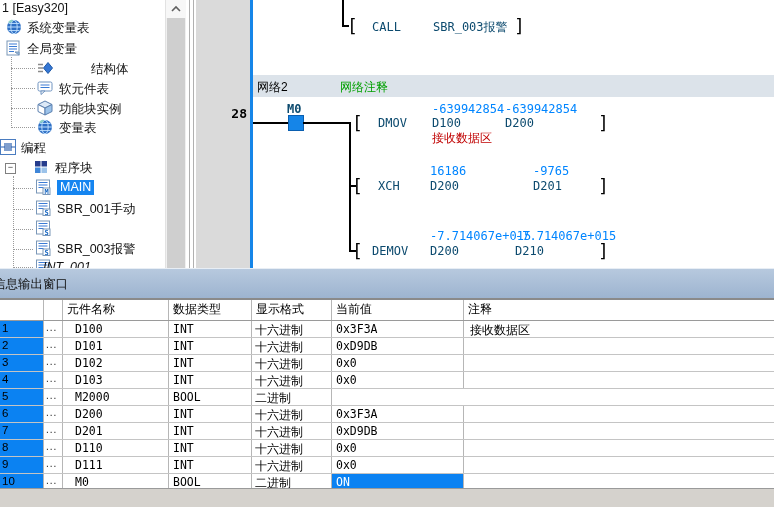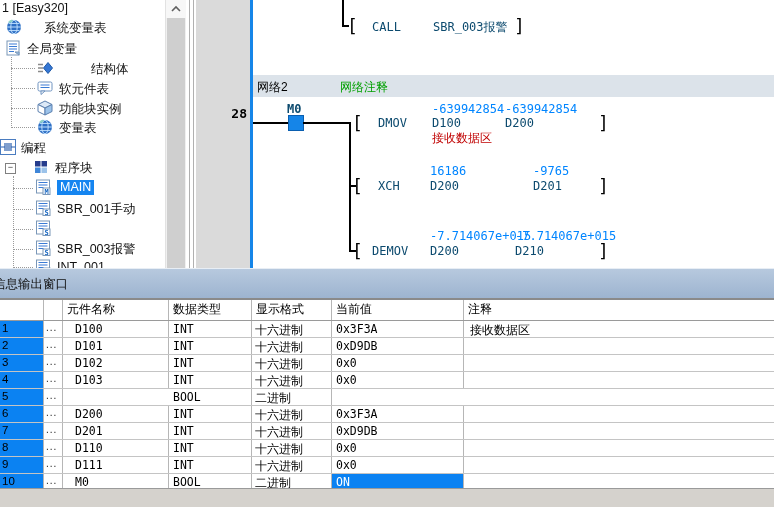--- a/index.html
+++ b/index.html
@@ -88,21 +88,21 @@
 
     <div class="tree-row" style="top:19px;left:0;">
       <span class="ticon" style="left:6px;">
         <svg viewBox="0 0 16 16">
             <circle cx="8" cy="8" r="7" fill="#2e6fc4"></circle>
             <ellipse cx="8" cy="8" rx="3.2" ry="6.8" fill="none" stroke="#bfe0ff" stroke-width="1"></ellipse>
             <path d="M1 8h14M2.6 4.4h10.8M2.6 11.6h10.8" stroke="#bfe0ff" stroke-width="1" fill="none"></path>
             <path d="M3 3.5a7 7 0 013.5-2" stroke="#8fd4c9" stroke-width="2" fill="none"></path>
           </svg>
       </span>
-      <span class="tlabel" style="left:44px;">系统变量表</span>
+      <span class="tlabel" style="left:27px;">系统变量表</span>
     </div>
 
     <div class="tree-row" style="top:40px;left:0;">
       <span class="ticon" style="left:5px;">
         <svg viewBox="0 0 16 16">
             <rect x="2" y="1" width="12" height="14" fill="#fff" stroke="#7a97b8"></rect>
             <path d="M4 4h8M4 6.5h8M4 9h8M4 11.5h5" stroke="#3a7bd5" stroke-width="1.2"></path>
             <path d="M10 12l4 3v-3z" fill="#9cc3ea" stroke="#7a97b8"></path>
           </svg>
       </span>
@@ -226,21 +226,21 @@
 
     <div class="tree-row" style="top:259px;left:0;">
       <span class="ticon" style="left:35px;">
         <svg viewBox="0 0 16 16">
             <rect x="1.5" y="1" width="13" height="13" fill="#fff" stroke="#7a97b8"></rect>
             <path d="M3.5 3.5h9M3.5 6h9M3.5 8.5h5" stroke="#3a7bd5" stroke-width="1.2"></path>
             <rect x="8" y="9" width="7" height="6.5" fill="#fff" stroke="#7a97b8"></rect>
             <text x="9.5" y="14.5" class="doc-letter">I</text>
           </svg>
       </span>
-      <span class="tlabel" style="left:57px;">INT_001</span>
+      <span class="tlabel" style="left:43px;font-style:italic;">INT_001</span>
     </div>
   </div>
 
   <div class="v-scrollbar">
     <div class="sb-arrow">
       <svg viewBox="0 0 20 18" width="20" height="18">
           <path d="M6 11l4-4 4 4" fill="none" stroke="#606060" stroke-width="1.6"></path>
         </svg>
     </div>
     <div class="sb-thumb"></div>
@@ -352,20 +352,21 @@
             <div class="c c-name">D103</div>
             <div class="c c-type">INT</div>
             <div class="c c-format">十六进制</div>
             <div class="c c-value">0x0</div>
             <div class="c c-comment"></div>
           </div>
 
           <div class="grid-row">
             <div class="c c-num">5</div>
             <div class="c c-dots">...</div>
+            <div class="c c-name">M2000</div>
             <div class="c c-type">BOOL</div>
             <div class="c c-format">二进制</div>
             <div class="c c-comment"></div>
           </div>
 
           <div class="grid-row">
             <div class="c c-num">6</div>
             <div class="c c-dots">...</div>
             <div class="c c-name">D200</div>
             <div class="c c-type">INT</div>

